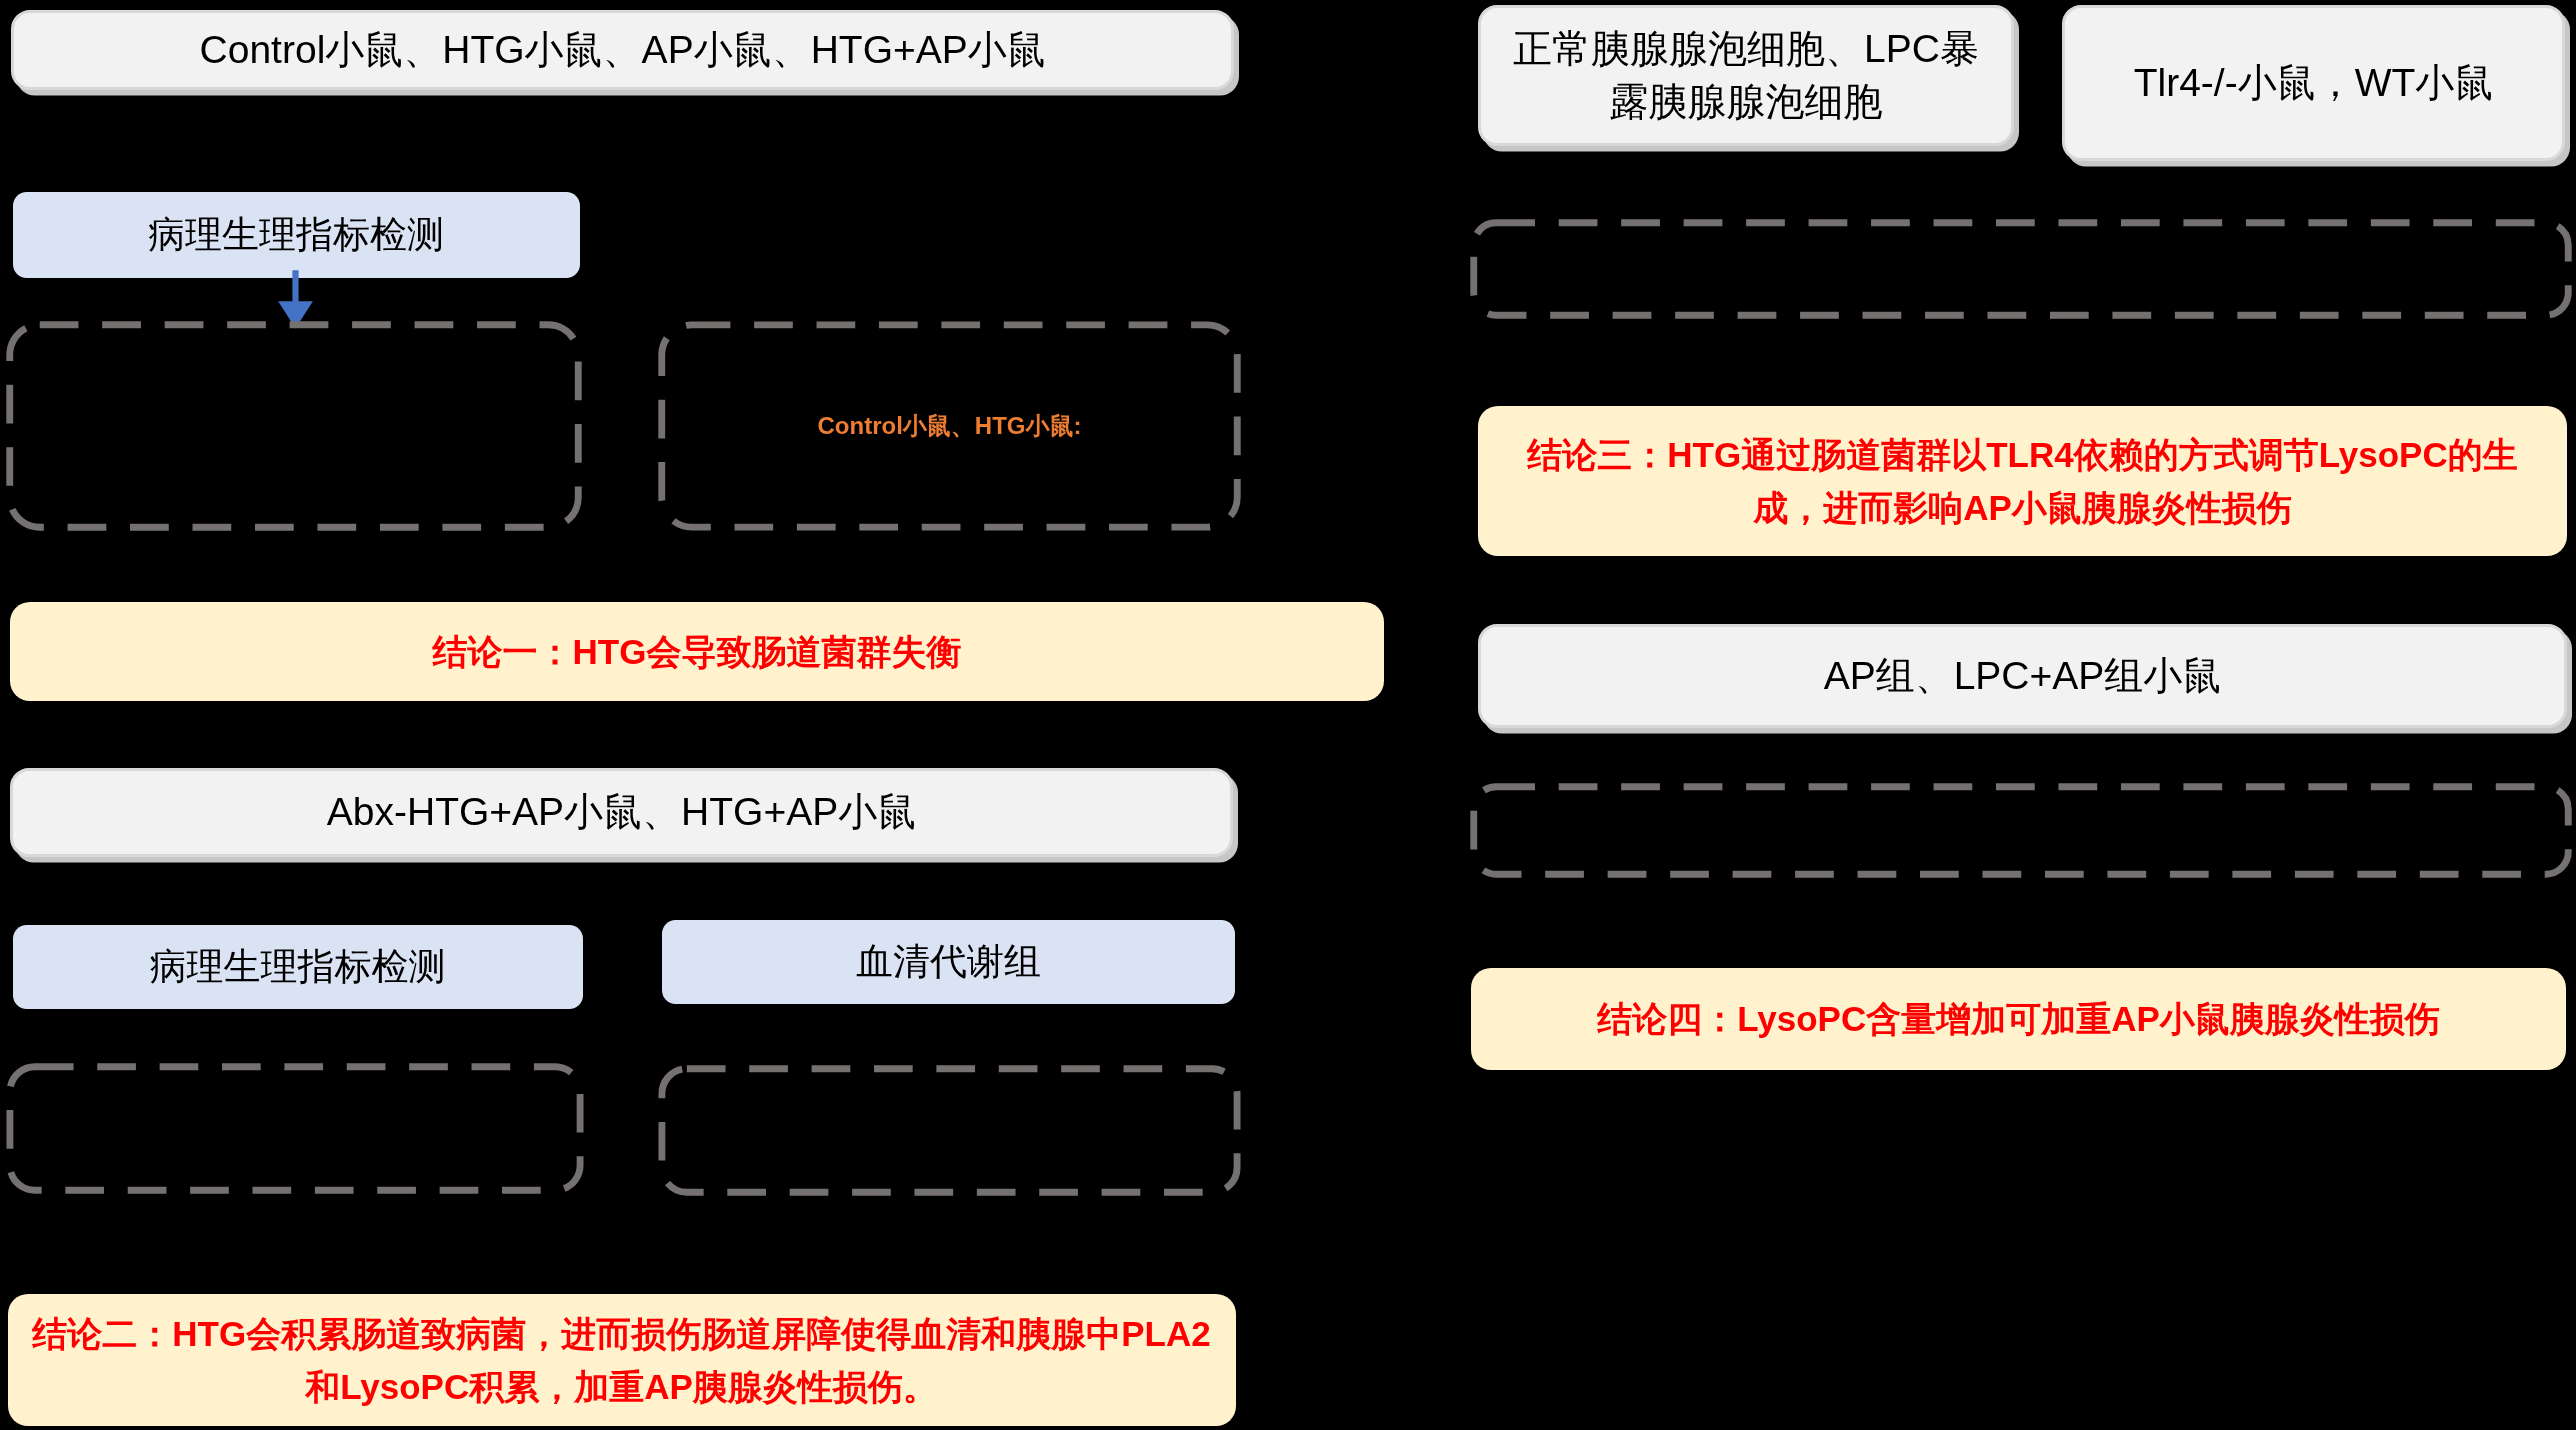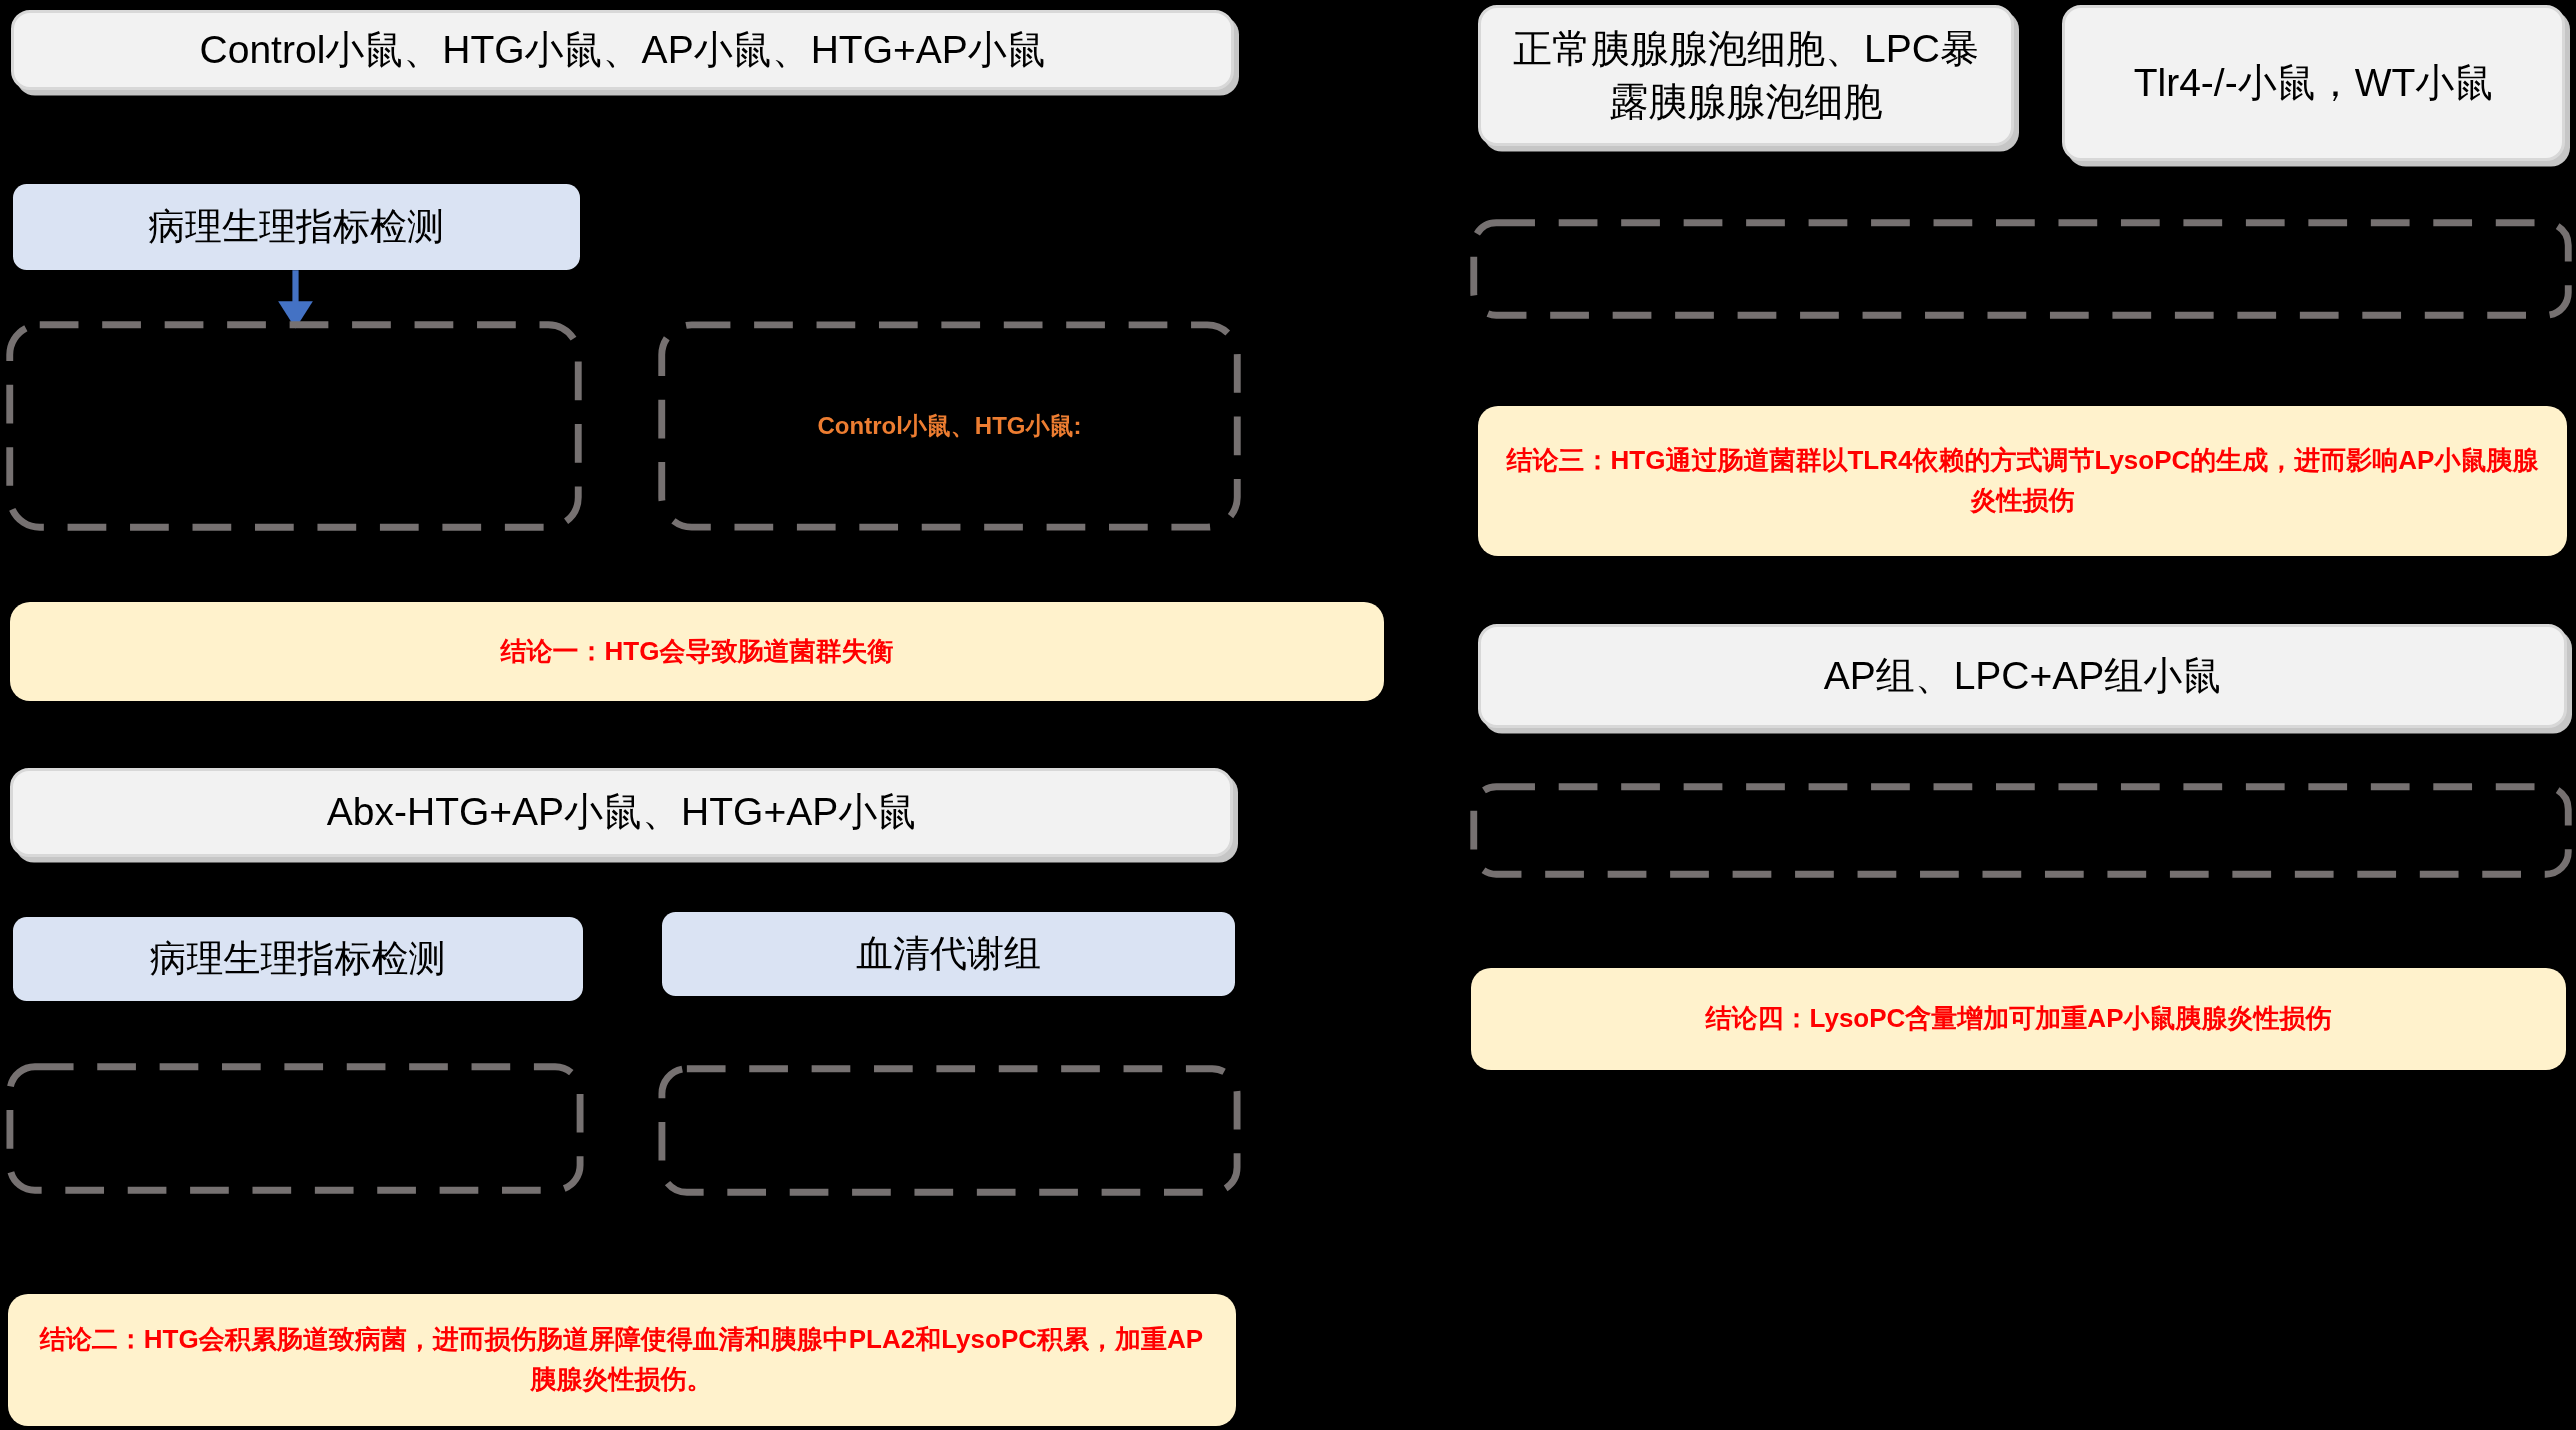--- a/index.html
+++ b/index.html
@@ -25,27 +25,28 @@
     border-radius:19px;
     color:#000000;
     font-size:39px;
     line-height:1.35;
   }
   .blue{
     background:#dae3f3;
     border-radius:13.7px;
     color:#000000;
     font-size:37px;
+    margin-top:8px;
   }
   .yellow{
     background:#fff2cc;
     border-radius:20px;
     color:#ff0000;
     font-weight:bold;
-    font-size:26px;
+    font-size:35px;
     line-height:1.52;
   }
   .dashed-wrap{display:flex;align-items:center;justify-content:center;text-align:center;}
   .dashed-wrap svg{position:absolute;left:0;top:0;width:100%;height:100%;}
   .orange-text{
     position:relative;
     color:#ed7d31;
     font-weight:bold;
     font-size:24px;
   }

